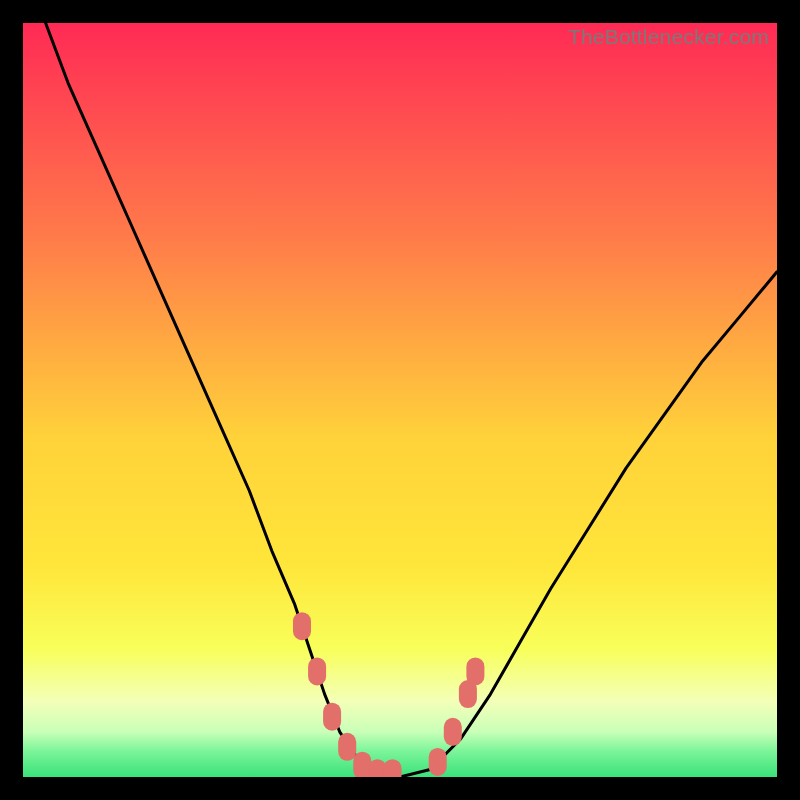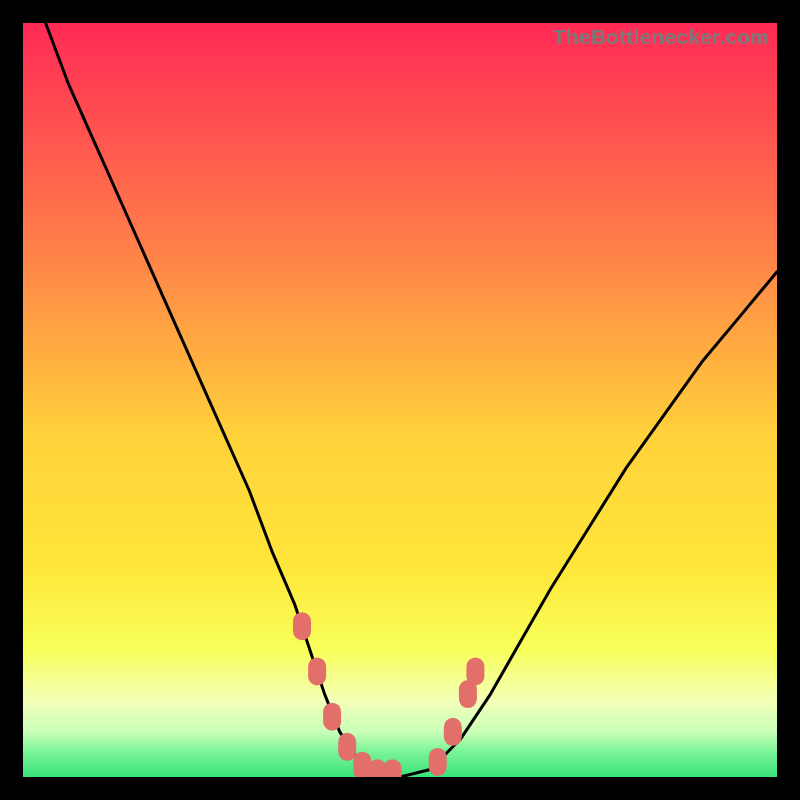--- a/index.html
+++ b/index.html
@@ -25,21 +25,21 @@
     top: 0;
     width: 754px;
     height: 754px;
   }
   .watermark {
     position: absolute;
     top: 2px;
     right: 8px;
     color: #7a7a7a;
     font-size: 21px;
-    font-weight: 700;
+    font-weight: 400;
     letter-spacing: 0.2px;
     user-select: none;
   }
   svg { display: block; }
 </style>
 </head>
 <body>
 
 <div class="frame">
 

